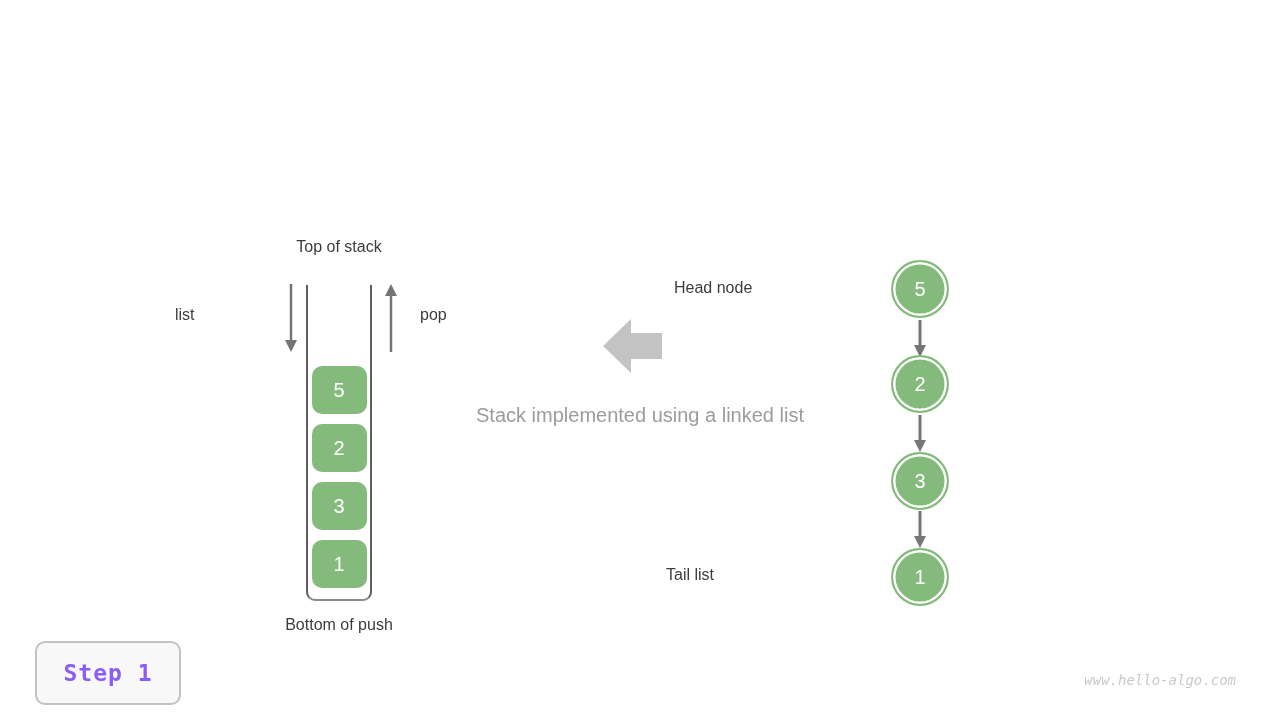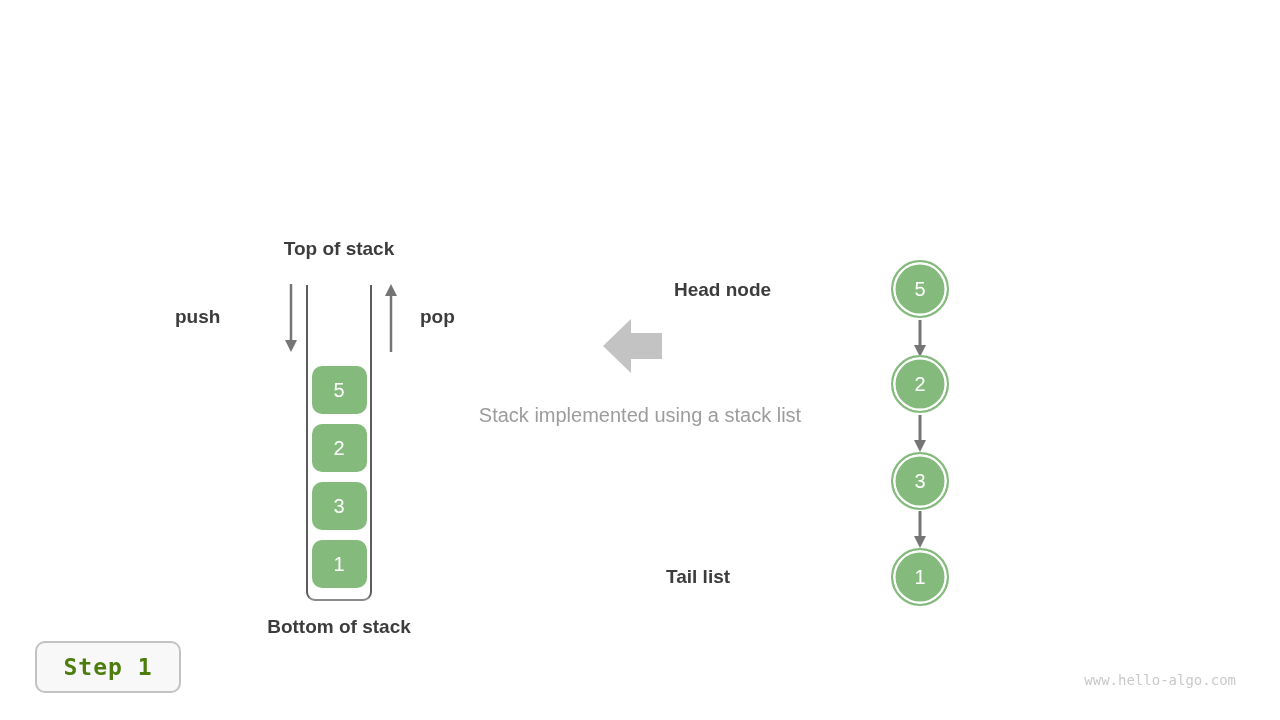--- a/index.html
+++ b/index.html
@@ -5,22 +5,22 @@
   * { margin: 0; padding: 0; box-sizing: border-box; }
   html, body { width: 1280px; height: 720px; }
   body {
     font-family: "Liberation Sans", sans-serif;
     background: #ffffff;
     position: relative;
     overflow: hidden;
   }
   .abs { position: absolute; }
   .label-bold {
-    font-weight: bold;
-    font-size: 19px;
+    font-weight: normal;
+    font-size: 16px;
     color: #3c3c3c;
     white-space: nowrap;
   }
   .center-text { text-align: center; }
   .right-text { }
 
   
   .stack-top-label { left: 239px; top: 238px; width: 200px; }
   .stack-bottom-label { left: 239px; top: 616px; width: 200px; }
   .push-label { left: 175px; top: 306px; width: 95px; }
@@ -82,75 +82,76 @@
   .ll-conn-1 { top: 320px; }
   .ll-conn-2 { top: 415px; }
   .ll-conn-3 { top: 511px; }
 
   .head-label { left: 674px; top: 279px; width: 200px; }
   .tail-label { left: 666px; top: 566px; width: 200px; }
 
   
   .step-badge {
     left: 35px; top: 641px;
-    width: 146px; height: 52px;
+    width: 146px; height: 64px;
     background: #f8f8f8;
     border: 2px solid #c2c2c2;
     border-radius: 10px;
     display: flex; align-items: center; justify-content: center;
     font-family: "DejaVu Sans Mono", monospace;
     font-weight: bold;
     font-size: 23px;
-    color: #4d7c0f;
+    color: #8b5cf6;
     letter-spacing: 1px;
   }
   .watermark {
     right: 44px; top: 672px;
     font-family: "DejaVu Sans Mono", monospace;
     font-size: 14px;
     color: #c9c9c9;
+    font-style: italic;
   }
 </style>
 </head>
 <body>
 
 <div>
 
   <section>
     <div class="abs label-bold center-text stack-top-label">Top of stack</div>
 
-    <div class="abs label-bold right-text push-label">push</div>
+    <div class="abs label-bold right-text push-label">list</div>
 
     <svg class="abs push-arrow-svg" width="16" height="68" viewBox="0 0 16 68">
       <line x1="8" y1="0" x2="8" y2="57" stroke="#757575" stroke-width="2.5"></line>
       <polygon points="8,68 2,56 14,56" fill="#757575"></polygon>
     </svg>
 
     <svg class="abs pop-arrow-svg" width="16" height="68" viewBox="0 0 16 68">
       <line x1="8" y1="11" x2="8" y2="68" stroke="#757575" stroke-width="2.5"></line>
       <polygon points="8,0 2,12 14,12" fill="#757575"></polygon>
     </svg>
 
     <div class="abs label-bold pop-label">pop</div>
 
     <div class="abs stack-container">
       <div class="stack-item">5</div>
       <div class="stack-item">2</div>
       <div class="stack-item">3</div>
       <div class="stack-item">1</div>
     </div>
 
-    <div class="abs label-bold center-text stack-bottom-label">Bottom of stack</div>
+    <div class="abs label-bold center-text stack-bottom-label">Bottom of push</div>
   </section>
 
   <section>
     <svg class="abs big-arrow-svg" width="60" height="56" viewBox="0 0 60 56">
       <polygon points="60,15 29,15 29,1 1,28 29,55 29,41 60,41" fill="#c3c3c3"></polygon>
     </svg>
-    <div class="abs center-text center-caption">Stack implemented using a stack list</div>
+    <div class="abs center-text center-caption">Stack implemented using a linked list</div>
   </section>
 
   <section>
     <div class="abs label-bold right-text head-label">Head node</div>
 
     <div class="abs ll-node ll-node-1">5</div>
 
     <svg class="abs ll-connector ll-conn-1" width="16" height="37" viewBox="0 0 16 37">
       <line x1="8" y1="0" x2="8" y2="26" stroke="#757575" stroke-width="3"></line>
       <polygon points="8,37 2,25 14,25" fill="#757575"></polygon>

